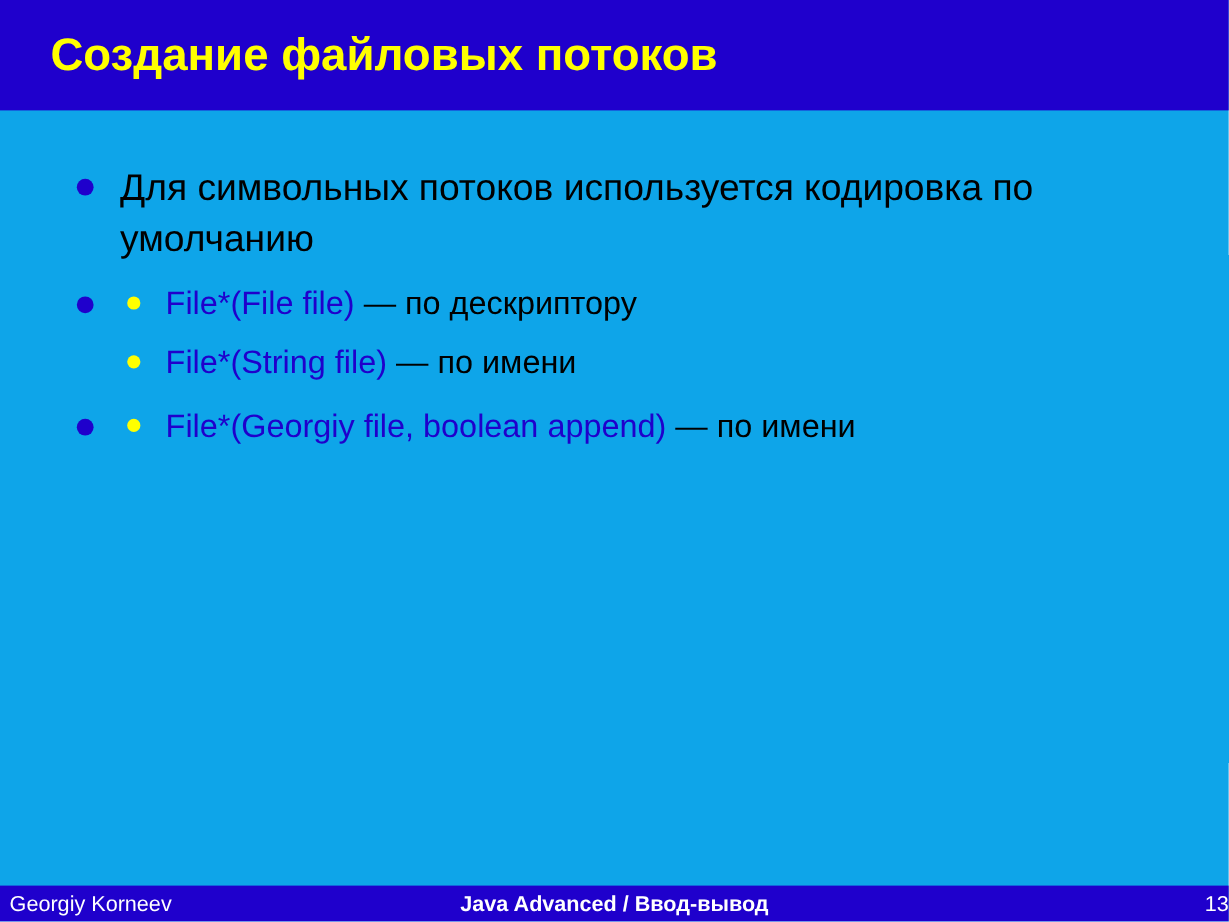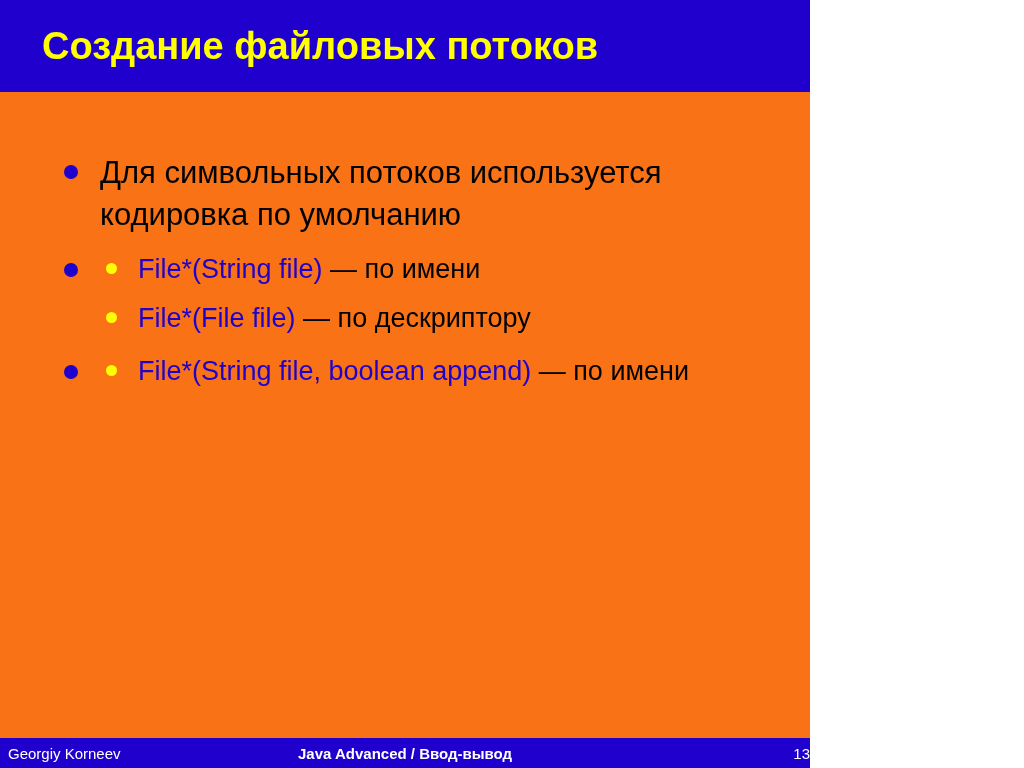--- a/index.html
+++ b/index.html
@@ -1,59 +1,59 @@
 <!DOCTYPE html>
 <html><head>
 <meta charset="utf-8">
 <style>
   * { margin: 0; padding: 0; box-sizing: border-box; }
   html, body { width: 1024px; height: 768px; font-family: Arial, Helvetica, sans-serif; background: #fff; }
-  .slide { width: 810px; height: 768px; position: relative; background: #f97316; }
+  .slide { width: 1024px; height: 768px; position: relative; background: #0ea5e9; }
   .titlebar { background: #1f00cc; height: 92px; display: flex; align-items: center; padding-left: 42px; }
   .titlebar h1 { color: #ffff00; font-size: 38px; font-weight: bold; }
-  .content { padding: 60px 60px 0 60px; }
+  .content { padding: 44px 60px 0 60px; }
   ul.lvl1 { list-style: none; }
   ul.lvl1 > li { position: relative; padding-left: 40px; font-size: 31px; color: #000; line-height: 1.35; margin-bottom: 14px; }
   ul.lvl1 > li::before { content: ""; position: absolute; left: 4px; top: 13px; width: 14px; height: 14px; background: #1f00cc; border-radius: 50%; }
   ul.lvl2 { list-style: none; margin-top: 10px; }
   ul.lvl2 > li { position: relative; padding-left: 38px; font-size: 27px; color: #000; line-height: 1.45; margin-bottom: 10px; }
   ul.lvl2 > li::before { content: ""; position: absolute; left: 6px; top: 13px; width: 11px; height: 11px; background: #ffff00; border-radius: 50%; }
   .api { color: #1f00cc; }
-  .footer { position: absolute; bottom: 0; left: 0; right: 0; height: 30px; background: #1f00cc; color: #fff; font-size: 15px; display: flex; align-items: center; }
+  .footer { position: absolute; bottom: 0; left: 0; right: 0; height: 30px; background: #1f00cc; color: #fff; font-size: 18px; display: flex; align-items: center; }
   .footer .left { position: absolute; left: 8px; }
   .footer .center { width: 100%; text-align: center; font-weight: bold; }
   .footer .right { position: absolute; right: 0; }
 </style>
 </head>
 <body>
 
 <div class="slide">
   <div class="titlebar">
     <h1>Создание файловых потоков</h1>
   </div>
 
   <div class="content">
     <ul class="lvl1">
       <li>
         <span>Для символьных потоков используется кодировка по умолчанию</span>
       </li>
       <li>
         <ul class="lvl2">
           <li>
-            <span class="api">File*(String file)</span><span> — по имени</span>
+            <span class="api">File*(File file)</span><span> — по дескриптору</span>
           </li>
           <li>
-            <span class="api">File*(File file)</span><span> — по дескриптору</span>
+            <span class="api">File*(String file)</span><span> — по имени</span>
           </li>
         </ul>
       </li>
       <li>
         <ul class="lvl2">
           <li>
-            <span class="api">File*(String file, boolean append)</span><span> — по имени</span>
+            <span class="api">File*(Georgiy file, boolean append)</span><span> — по имени</span>
           </li>
         </ul>
       </li>
     </ul>
   </div>
 
   <div class="footer">
     <div class="left">Georgiy Korneev</div>
     <div class="center">Java Advanced / Ввод-вывод</div>
     <div class="right">13</div>

